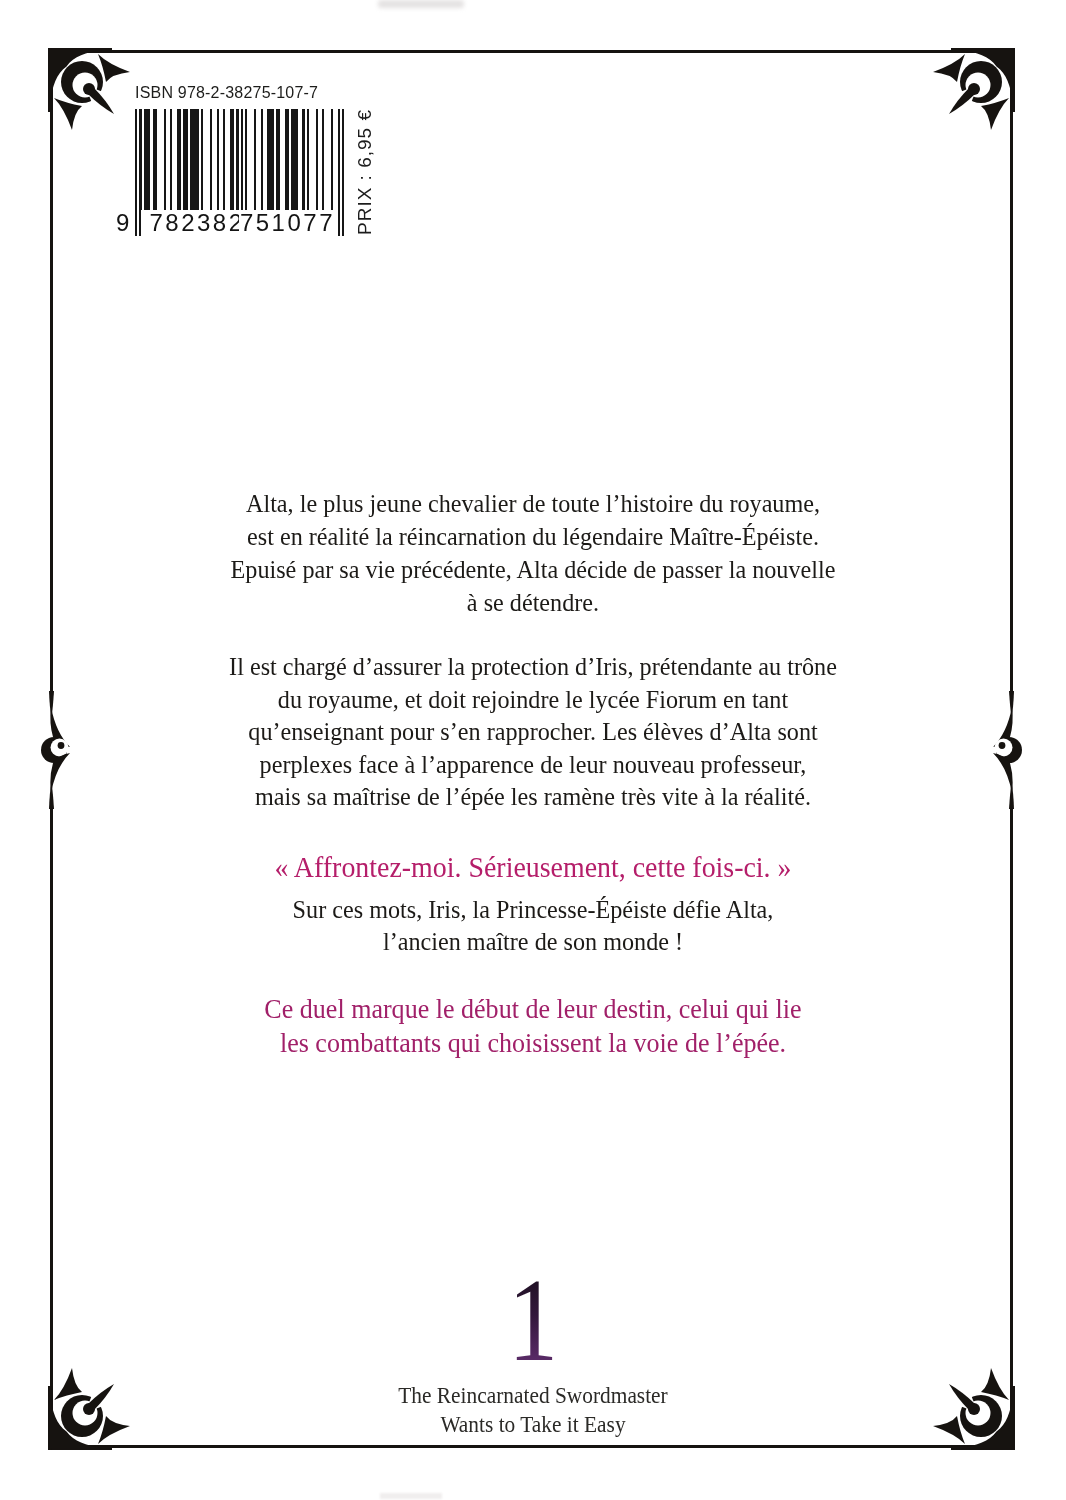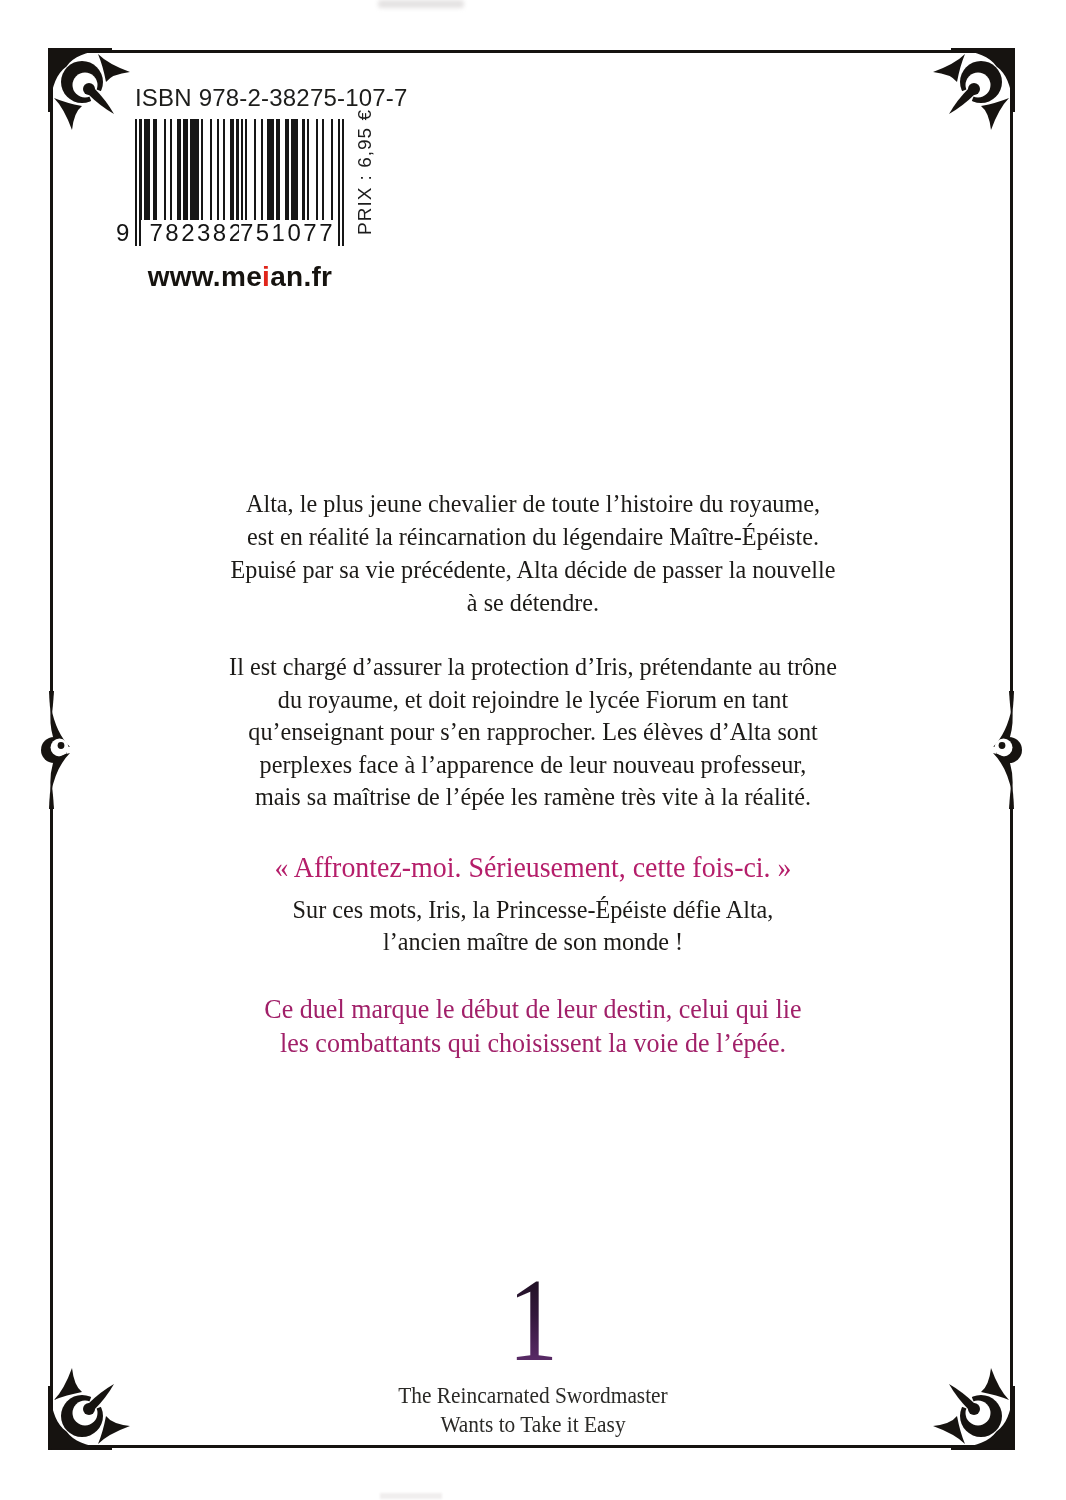--- a/index.html
+++ b/index.html
@@ -23,21 +23,21 @@
   .corner{position:absolute;width:96px;height:96px;}
   .c-tl{left:-2px;top:-2px;}
   .c-tr{right:-2px;top:-2px;transform:scaleX(-1);}
   .c-bl{left:-2px;bottom:-2px;transform:scaleY(-1);}
   .c-br{right:-2px;bottom:-2px;transform:scale(-1,-1);}
   .mid{position:absolute;width:44px;height:118px;top:641px;}
   .m-left{left:-20px;}
   .m-right{right:-20px;transform:scaleX(-1);}
   
   .bc-block{position:absolute;left:135px;top:84px;width:210px;}
-  .isbn{font-family:"Liberation Sans","DejaVu Sans",sans-serif;font-size:24px;
+  .isbn{font-family:"Liberation Sans","DejaVu Sans",sans-serif;font-size:16px;
         color:#1d1d1b;letter-spacing:.2px;white-space:nowrap;margin-bottom:7px;}
   .bc-bars{position:relative;display:flex;height:127px;align-items:flex-start;}
   .bc-module{flex:0 0 2.21px;height:107px;}
   .bc-module.on{background:#161616;}
   .bc-module.tall{height:127px;}
   .bc-digit{position:absolute;top:101px;font-family:"Liberation Sans","DejaVu Sans",sans-serif;
         font-size:24px;color:#141414;background:#fff;line-height:26px;white-space:nowrap;}
   .bc-first{left:-19px;}
   .bc-left{left:6px;width:112px;text-align:center;letter-spacing:2.5px;}
   .bc-right{left:104px;width:96px;text-align:right;letter-spacing:2.5px;}
@@ -275,21 +275,20 @@
         <span class="bc-module"></span>
         <span class="bc-module"></span>
         <span class="bc-module on"></span>
         <span class="bc-module"></span>
         <span class="bc-module"></span>
         <span class="bc-module on tall"></span>
         <span class="bc-module tall"></span>
         <span class="bc-module on tall"></span>
       </div>
     <div class="prix">PRIX : 6,95 €</div>
-    <div class="website"><span>www.me</span><span style="color: rgb(224, 37, 27);">i</span><span>an.fr</span></div>
   </div>
 
   <div class="syn p1">Alta, le plus jeune chevalier de toute l’histoire du royaume,
 est en réalité la réincarnation du légendaire Maître-Épéiste.
 Epuisé par sa vie précédente, Alta décide de passer la nouvelle
 à se détendre.</div>
   <div class="syn p2">Il est chargé d’assurer la protection d’Iris, prétendante au trône
 du royaume, et doit rejoindre le lycée Fiorum en tant
 qu’enseignant pour s’en rapprocher.  Les élèves d’Alta sont
 perplexes face à l’apparence de leur nouveau professeur,

